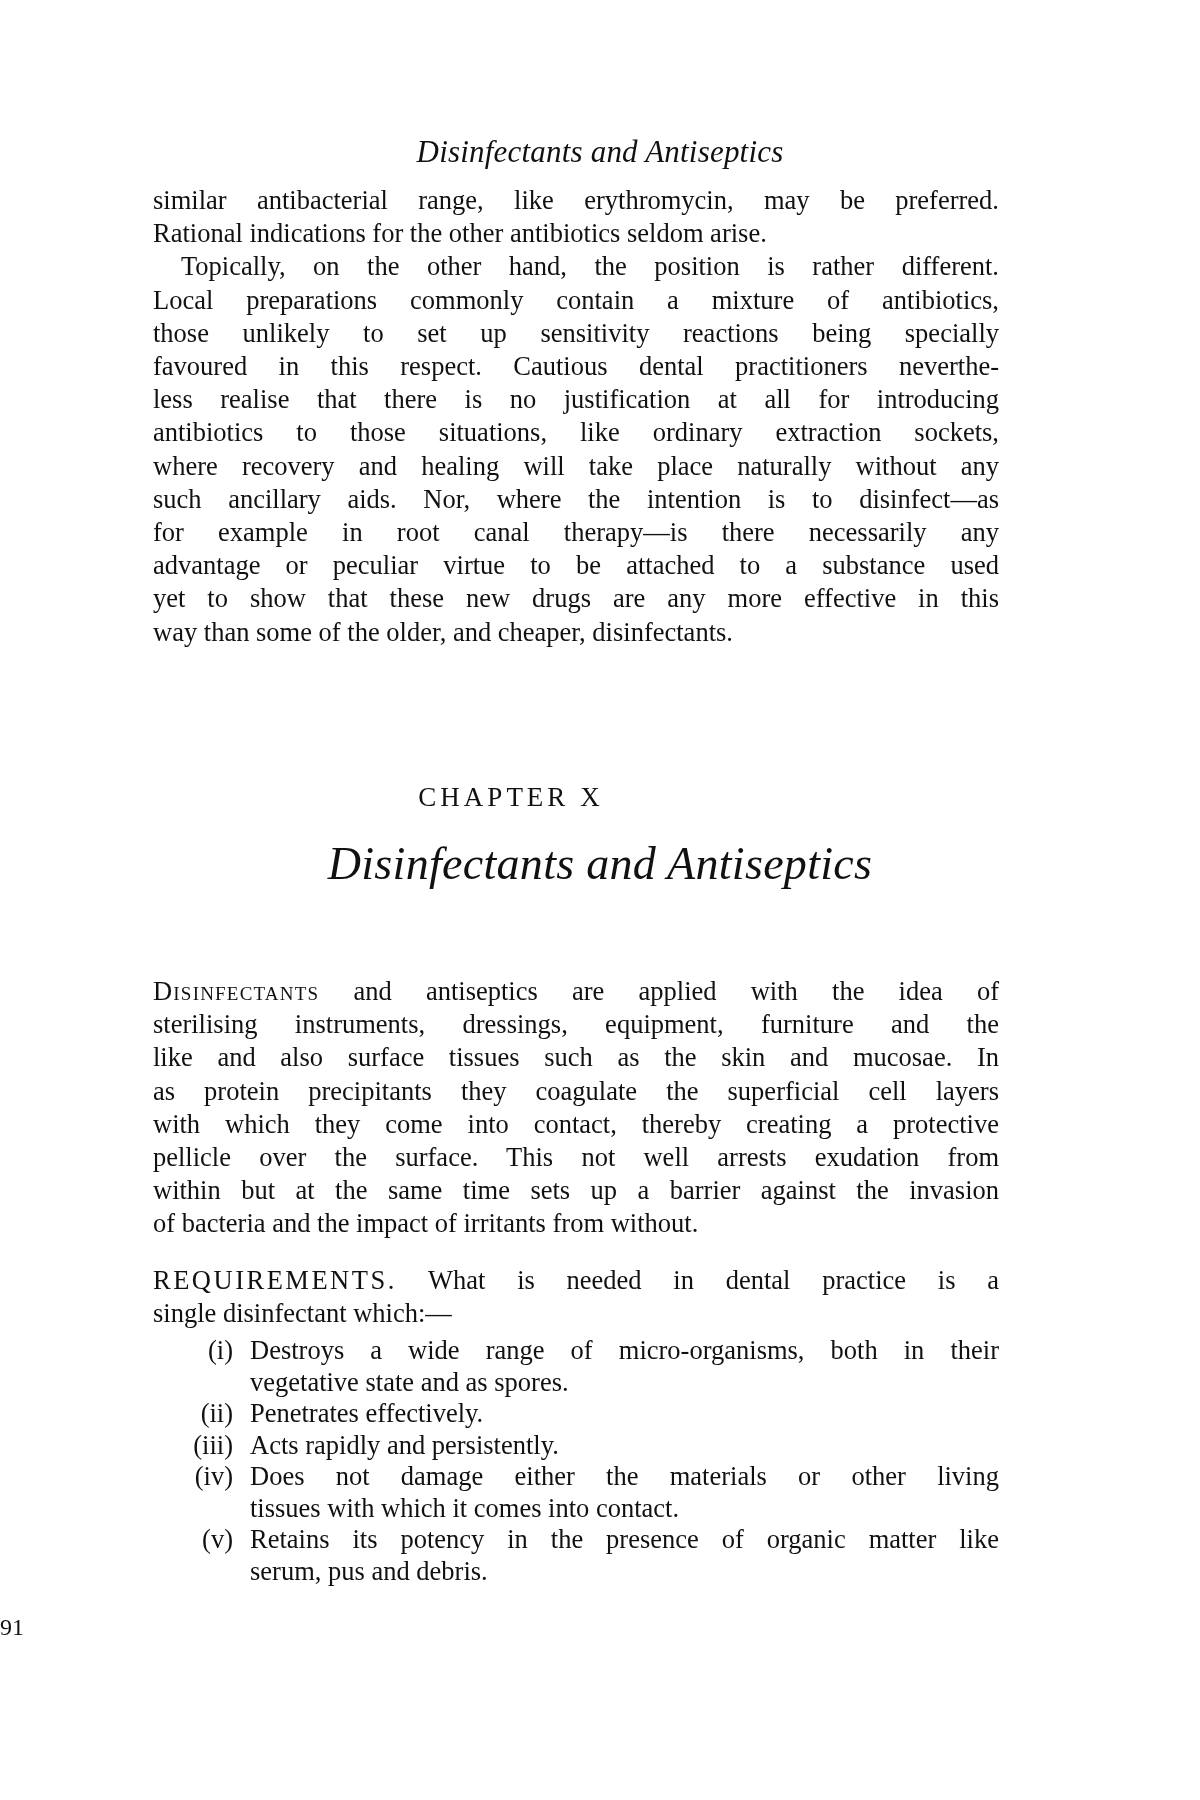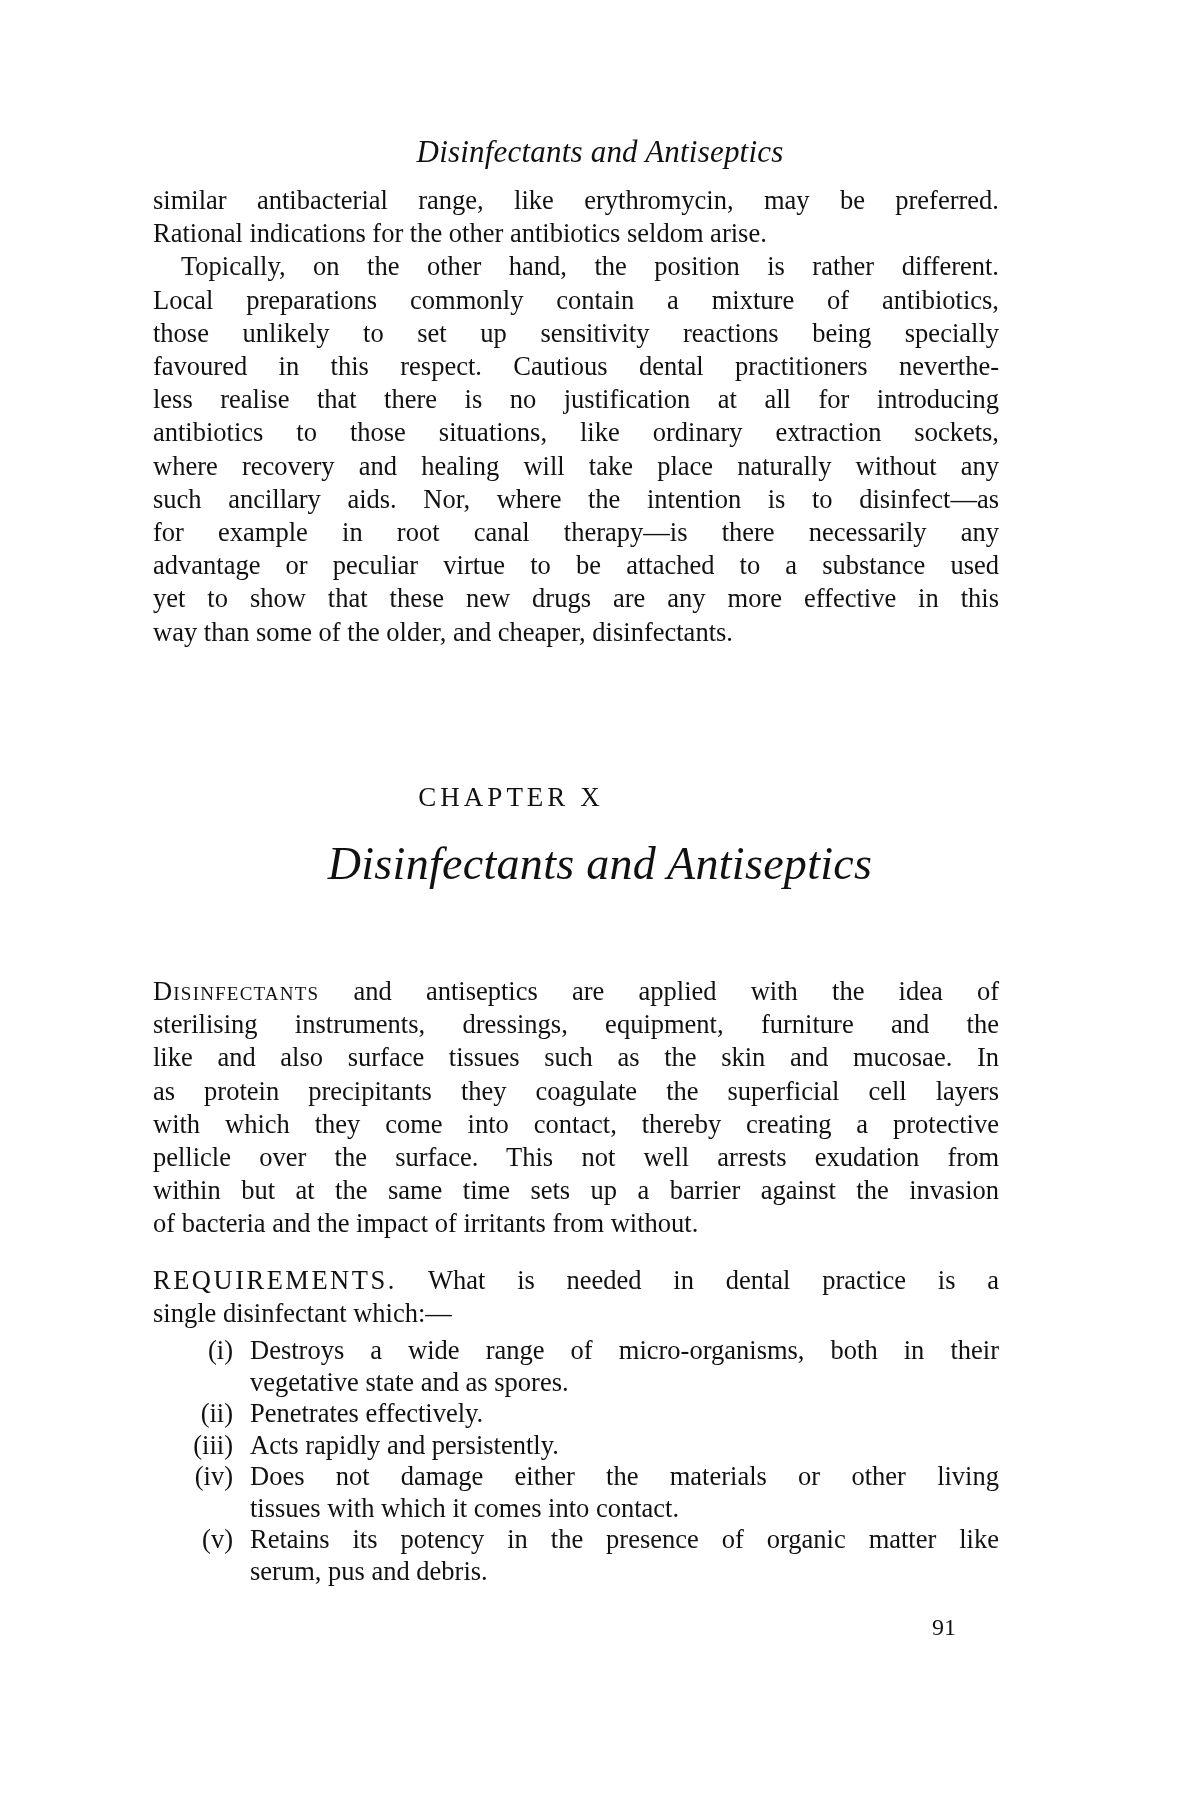--- a/index.html
+++ b/index.html
@@ -93,21 +93,21 @@
     left: 0;
     width: 80px;
     text-align: right;
   }
   .list-item .text .line { text-align-last: justify; }
   .list-item .text .line.last { text-align-last: left; }
   .page-number {
     position: absolute;
     top: 1612px;
     left: 0; width: 956px;
-    text-align: right;
+    text-align: left;
     font-size: 24px;
     line-height: 30px;
   }
 </style>
 </head>
 <body>
 
 <div class="page">
 
   <div class="running-head">Disinfectants and Antiseptics</div>

